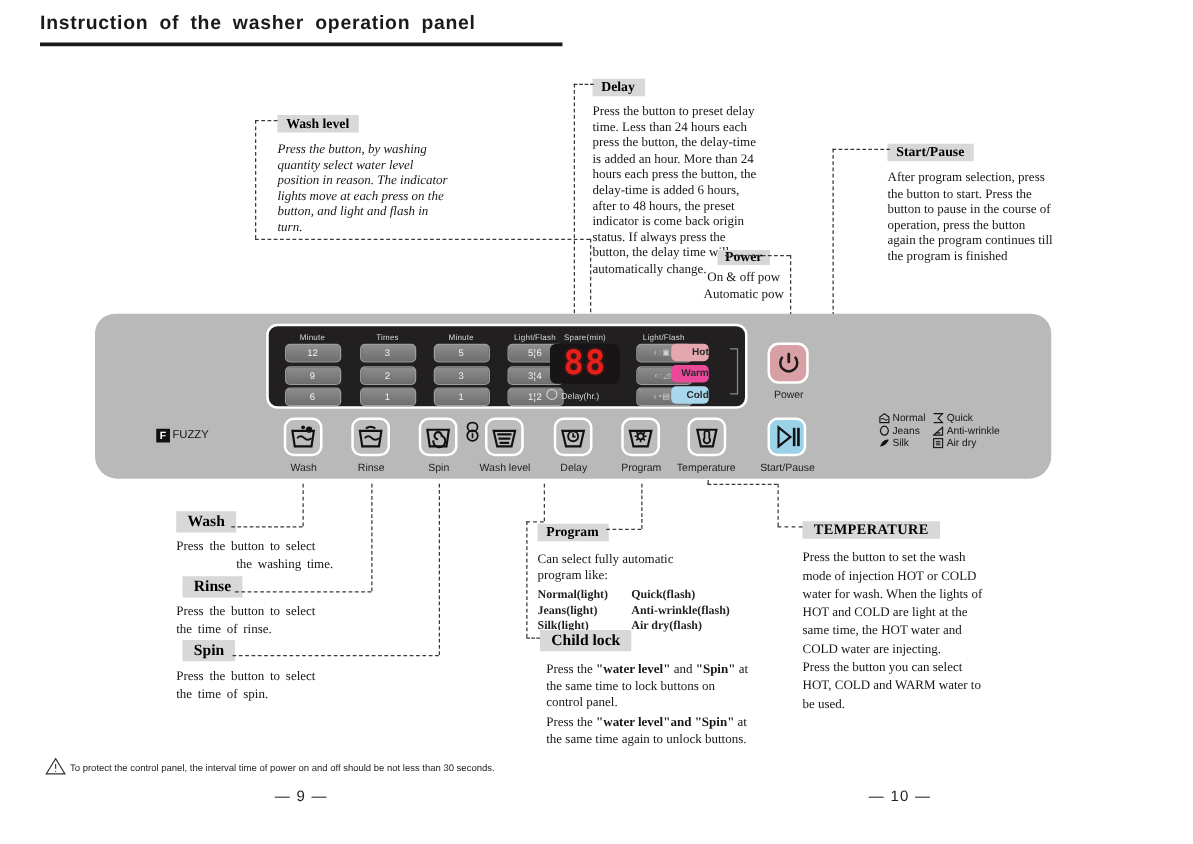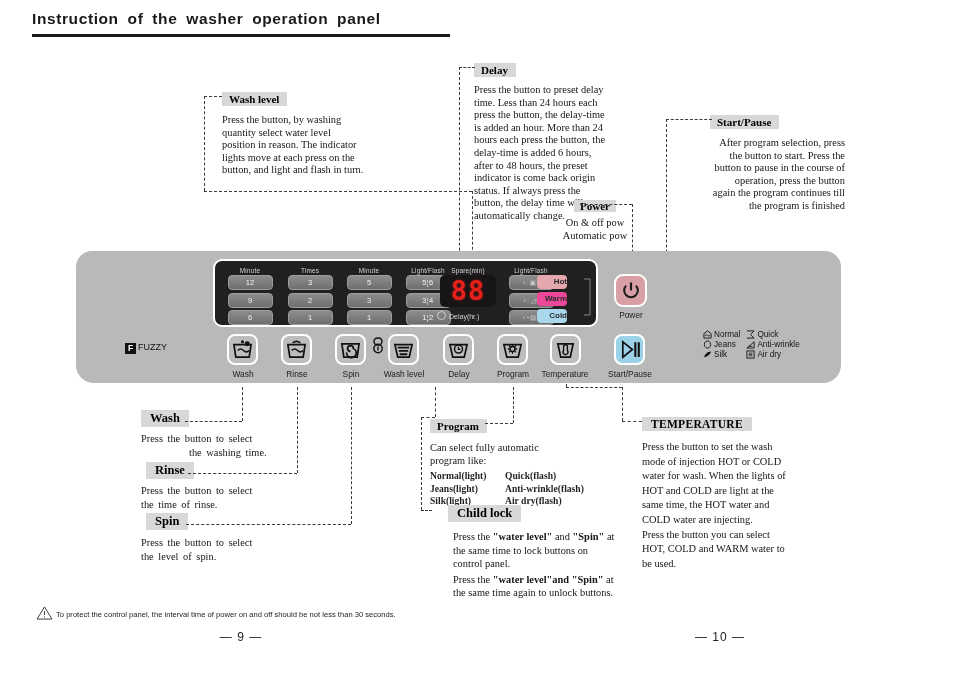--- a/index.html
+++ b/index.html
@@ -173,21 +173,21 @@
 </head>
 <body>
 
 <div class="page">
 
   <div class="abs" id="title">Instruction of the washer operation panel</div>
   <div class="abs" id="title-rule"></div>
 
   <div class="abs" style="left:222px;top:89px;width:150px;">
     <div class="callout-title">Wash level</div>
-    <div class="body-text" style="margin-top:7px;width:142px;">Press the button, by washing quantity select water level position in reason. The indicator lights move at each press on the button, and light and flash in turn.</div>
+    <div class="body-text" style="margin-top:7px;width:142px;font-style:italic;">Press the button, by washing quantity select water level position in reason. The indicator lights move at each press on the button, and light and flash in turn.</div>
   </div>
 
   <div class="abs dash-h" style="left:204px;top:96px;width:18px;"></div>
   <div class="abs dash-v" style="left:204px;top:96px;height:95px;"></div>
   <div class="abs dash-h" style="left:204px;top:191px;width:268px;"></div>
   <div class="abs dash-v" style="left:472px;top:191px;height:150px;"></div>
 
   <div class="abs" style="left:474px;top:60px;width:145px;">
     <div class="callout-title">Delay</div>
     <div class="body-text" style="margin-top:6px;width:136px;">Press the button to preset delay time. Less than 24 hours each press the button, the delay-time is added an hour. More than 24 hours each press the button, the delay-time is added 6 hours, after to 48 hours, the preset indicator is come back origin status. If always press the button, the delay time will automatically change.</div>
@@ -198,21 +198,21 @@
   <div class="abs" style="left:545px;top:196px;width:100px;text-align:center;">
     <div class="callout-title" style="padding:0px 6px;">Power</div>
     <div class="body-text" style="margin-top:3px;">On &amp; off pow</div>
     <div class="body-text">Automatic pow</div>
   </div>
   <div class="abs dash-h" style="left:580px;top:204px;width:52px;"></div>
   <div class="abs dash-v" style="left:632px;top:204px;height:84px;"></div>
 
   <div class="abs" style="left:710px;top:112px;width:150px;">
     <div class="callout-title">Start/Pause</div>
-    <div class="body-text" style="margin-top:7px;width:135px;text-align:right;">After program selection, press the button to start. Press the button to pause in the course of operation, press the button again the program continues till the program is finished</div>
+    <div class="body-text" style="margin-top:7px;width:135px;">After program selection, press the button to start. Press the button to pause in the course of operation, press the button again the program continues till the program is finished</div>
   </div>
   <div class="abs dash-h" style="left:666px;top:119px;width:46px;"></div>
   <div class="abs dash-v" style="left:666px;top:119px;height:229px;"></div>
   <div class="abs dash-h" style="left:646px;top:348px;width:20px;"></div>
 
   <div class="abs" id="panel"></div>
 
   <div class="abs" id="fuzzy">
     <span class="fbox">F</span><span>FUZZY</span>
   </div>
@@ -414,21 +414,21 @@
     <div class="callout-title lg" style="margin-left:5px;">Rinse</div>
     <div class="body-text just" style="margin-top:5px;width:170px;line-height:13.5px;">Press the button to select</div>
     <div class="body-text just" style="width:170px;line-height:13.5px;">the time of rinse.</div>
   </div>
   <div class="abs dash-h" style="left:188px;top:473px;width:109px;"></div>
   <div class="abs dash-v" style="left:297px;top:387px;height:86px;"></div>
 
   <div class="abs" style="left:141px;top:511px;width:210px;">
     <div class="callout-title lg" style="margin-left:5px;">Spin</div>
     <div class="body-text just" style="margin-top:6px;width:170px;line-height:13.5px;">Press the button to select</div>
-    <div class="body-text just" style="width:170px;line-height:13.5px;">the level of spin.</div>
+    <div class="body-text just" style="width:170px;line-height:13.5px;">the time of spin.</div>
   </div>
   <div class="abs dash-h" style="left:186px;top:524px;width:165px;"></div>
   <div class="abs dash-v" style="left:351px;top:387px;height:137px;"></div>
 
   <div class="abs" style="left:430px;top:416px;width:200px;">
     <div class="callout-title">Program</div>
     <div class="body-text" style="margin-top:7px;width:180px;line-height:13px;">Can select fully automatic</div>
     <div class="body-text" style="width:180px;line-height:13px;"> program like:</div>
     <table cellspacing="0" cellpadding="0" style="margin-top:3px;font-family:'Liberation Serif',serif;font-size:9.6px;font-weight:bold;line-height:12.6px;">
       <tbody>
@@ -443,21 +443,21 @@
       <tr>
         <td>Silk(light)</td>
         <td>Air dry(flash)</td>
       </tr>
     </tbody>
       </table>
   </div>
   <div class="abs dash-h" style="left:485px;top:423px;width:28px;"></div>
   <div class="abs dash-v" style="left:513px;top:387px;height:36px;"></div>
 
-  <div class="abs" style="left:448px;top:503px;width:200px;">
+  <div class="abs" style="left:432px;top:503px;width:200px;">
     <div class="callout-title lg">Child lock</div>
     <div class="body-text" style="margin-top:8px;margin-left:5px;width:165px;line-height:13.6px;"><span>Press the </span><b>"water level"</b><span> and </span><b>"Spin"</b><span> at the same time to lock buttons on control panel.</span></div>
     <div class="body-text" style="margin-top:2px;margin-left:5px;width:165px;line-height:13.6px;"><span>Press the </span><b>"water level"</b><b>and </b><b>"Spin"</b><span> at the same time again to unlock buttons.</span></div>
   </div>
   <div class="abs dash-h" style="left:421px;top:510px;width:11px;"></div>
   <div class="abs dash-v" style="left:421px;top:417px;height:93px;"></div>
   <div class="abs dash-h" style="left:421px;top:417px;width:14px;"></div>
   <div class="abs dash-v" style="left:435px;top:387px;height:30px;"></div>
 
   <div class="abs" style="left:642px;top:414px;width:180px;">

